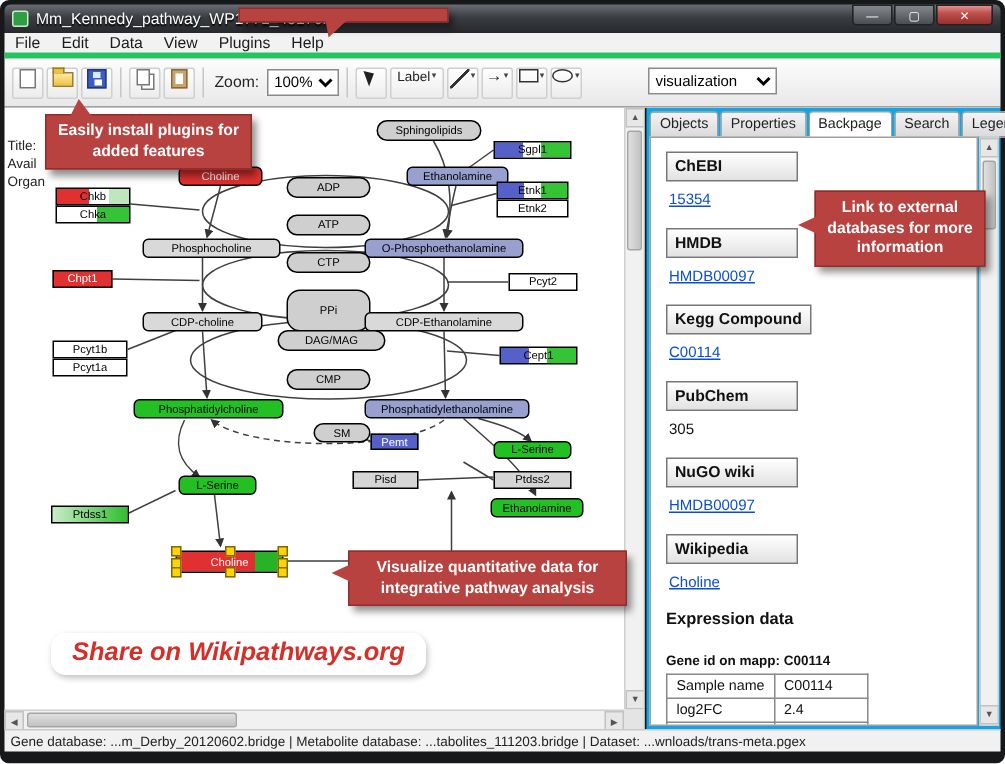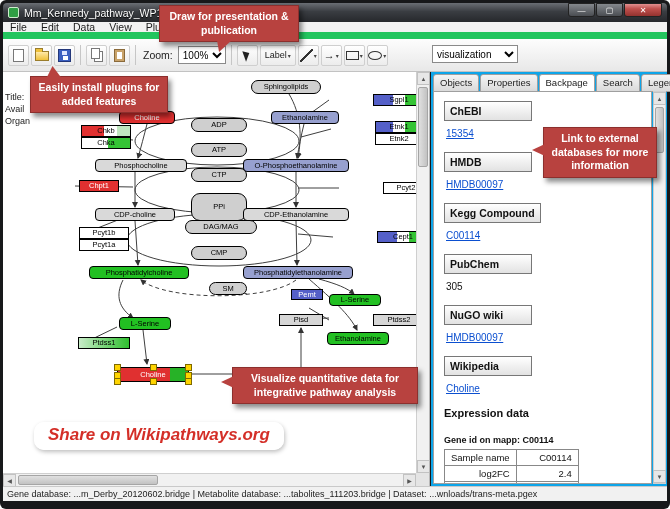--- a/index.html
+++ b/index.html
@@ -17,30 +17,30 @@
   .title-text { color: #fff; font-size: 10.5px; text-shadow: 0 1px 1px #000;
                 flex: 1; white-space: nowrap; overflow: hidden; }
   .win-controls { display: flex; gap: 1px; margin-left: 4px; align-self: flex-start; }
   .win-btn { width: 27px; height: 14px; font-size: 8px; color: #fff; display: flex;
              align-items: center; justify-content: center; border: 1px solid #222;
              background: linear-gradient(#84888d, #4a4d52); border-radius: 0 0 3px 3px; }
   .win-btn.close { width: 38px; background: linear-gradient(#e29090, #c0504d 40%, #93322f); }
 
   
   .menubar { position: absolute; left: 3px; top: 22px; right: 3px; height: 17px;
-             background: #f2f2f2; border-bottom: 7px solid #22c55e; display: flex;
+             background: #f2f2f2; border-bottom: 4px solid #22c55e; display: flex;
              align-items: center; font-size: 10.5px; color: #1c1c1c; }
   .menu-item { padding: 2px 7px; }
 
   
   .toolbar { position: absolute; left: 3px; top: 39px; right: 3px; height: 33px;
              background: linear-gradient(#fdfdfd, #e8e8e8); border-bottom: 1px solid #c2c2c2;
              display: flex; align-items: center; gap: 2px; padding: 0 5px; }
   .tb-btn { width: 21px; height: 21px; border: 1px solid #cfcfcf; border-radius: 2px;
-            background: linear-gradient(#ffffff,#ececec); display: flex; align-items: center;
+            background: linear-gradient(#ffffff,#ececec); display: flex; 
             justify-content: center; position: relative; flex: none; }
   .tb-btn .caret { font-size: 6px; color: #444; margin-left: 1px; }
   .tb-wide { width: auto; padding: 0 4px; font-size: 9px; color: #222; }
   .tb-sep { width: 1px; height: 20px; background: #c6c6c6; margin: 0 3px; flex: none; }
   .zoom-label { font-size: 10.5px; color: #222; margin: 0 3px 0 2px; }
   select { font-size: 10px; height: 18px; border: 1px solid #8a8a8a; background: #fff; }
   .viz-select { position: absolute; left: 429px; top: 6px; width: 86px; }
 
   
   .ic-page { width: 11px; height: 13px; background: #fff; border: 1px solid #777; }
@@ -69,21 +69,21 @@
   .frag { position: absolute; left: 2px; font-size: 9px; color: #222; }
 
   .scene { position: absolute; left: 4px; top: 2px; width: 408px; height: 398px; }
   .edges { position: absolute; left: 0; top: 0; }
 
   .node { position: absolute; border: 1px solid #000; background: #d9d9d9; color: #000;
           font-size: 7.5px; line-height: 1; display: flex; align-items: center;
           justify-content: center; white-space: nowrap; overflow: visible; }
   .rr   { border-radius: 4px; }
   .ell  { border-radius: 9px; background: #cfcfcf; }
-  .gene { background: #fff; font-size: 7.5px; margin-left: 44px; }
+  .gene { background: #fff; font-size: 7.5px; }
   .gray-gene { background: #d6d6d6; }
   .met-red   { background: #e03030; color: #fff; }
   .met-blue  { background: #97a0cf; color: #000; }
   .met-green { background: #22c022; color: #000; }
   .solid-red  { background: #e03030; color: #fff; }
   .solid-blue { background: #5560c8; color: #fff; }
   .g-red       { background: linear-gradient(90deg, #e03030 0 45%, #fff 45% 72%, #bfe6bf 72%); }
   .g-green     { background: linear-gradient(90deg, #fff 0 55%, #35c435 55%); }
   .g-bluegreen { background: linear-gradient(90deg, #5560c8 0 38%, #fff 38% 62%, #35c435 62%); }
   .g-greenfull { background: linear-gradient(90deg, #c8ecc8, #2fbf2f); }
@@ -118,21 +118,21 @@
 
   .bp-header { display: inline-block; min-width: 88px; border: 1px solid #777;
                background: linear-gradient(#ffffff, #e2e2e2); font-size: 10.5px; font-weight: bold;
                padding: 3px 5px; margin-bottom: 7px; color: #111; }
   .bp-value { font-size: 10px; display: block; margin: 0 0 13px 2px; }
   a.link { color: #0b4fd0; text-decoration: underline; }
   .plain { color: #111; text-decoration: none; }
   .exp-heading { font-size: 11px; font-weight: bold; margin: 4px 0 16px; color: #111; }
   .mapp-line { font-size: 9px; font-weight: bold; margin-bottom: 4px; color: #111; }
   table.exp { border-collapse: collapse; font-size: 9.5px; color: #111; }
-  table.exp td { border: 1px solid #888; padding: 2px 6px; text-align: right; min-width: 62px; height: 13px; }
+  table.exp td { border: 1px solid #888; padding: 2px 6px; text-align: left; min-width: 62px; height: 13px; }
 
   
   .statusbar { position: absolute; left: 3px; right: 3px; bottom: 8px; height: 15px;
                background: #f1f1f1; border-top: 1px solid #c9c9c9; font-size: 9px; color: #222;
                display: flex; align-items: center; padding: 0 4px; white-space: nowrap; overflow: hidden; }
 
   
   .callout { position: absolute; background: #b8423f; border: 1px solid #8c2f2d; color: #fff;
              font-weight: bold; font-size: 10.5px; line-height: 1.3; text-align: center;
              padding: 4px 6px; box-shadow: 3px 4px 5px rgba(0,0,0,.45); z-index: 60; }
@@ -383,21 +383,20 @@
       <span class="side-thumb"></span>
       <span class="scroll-btn" style="bottom:0;left:-1px">▼</span>
     </div>
   </div>
 
   <div class="statusbar">
     <span>Gene database: ...m_Derby_20120602.bridge | Metabolite database: ...tabolites_111203.bridge | Dataset: ...wnloads/trans-meta.pgex</span>
   </div>
 
   <div class="callout" style="left:159px;top:5px;width:140px">
-    <span>Draw for presentation &amp; publication</span>
     <i class="pt pt-down" style="left:55px"></i>
   </div>
   <div class="callout" style="left:30px;top:76px;width:138px">
     <span>Easily install plugins for added features</span>
     <i class="pt pt-up" style="left:14px"></i>
   </div>
   <div class="callout" style="left:543px;top:127px;width:114px">
     <span>Link to external databases for more information</span>
     <i class="pt pt-left" style="top:16px"></i>
   </div>

